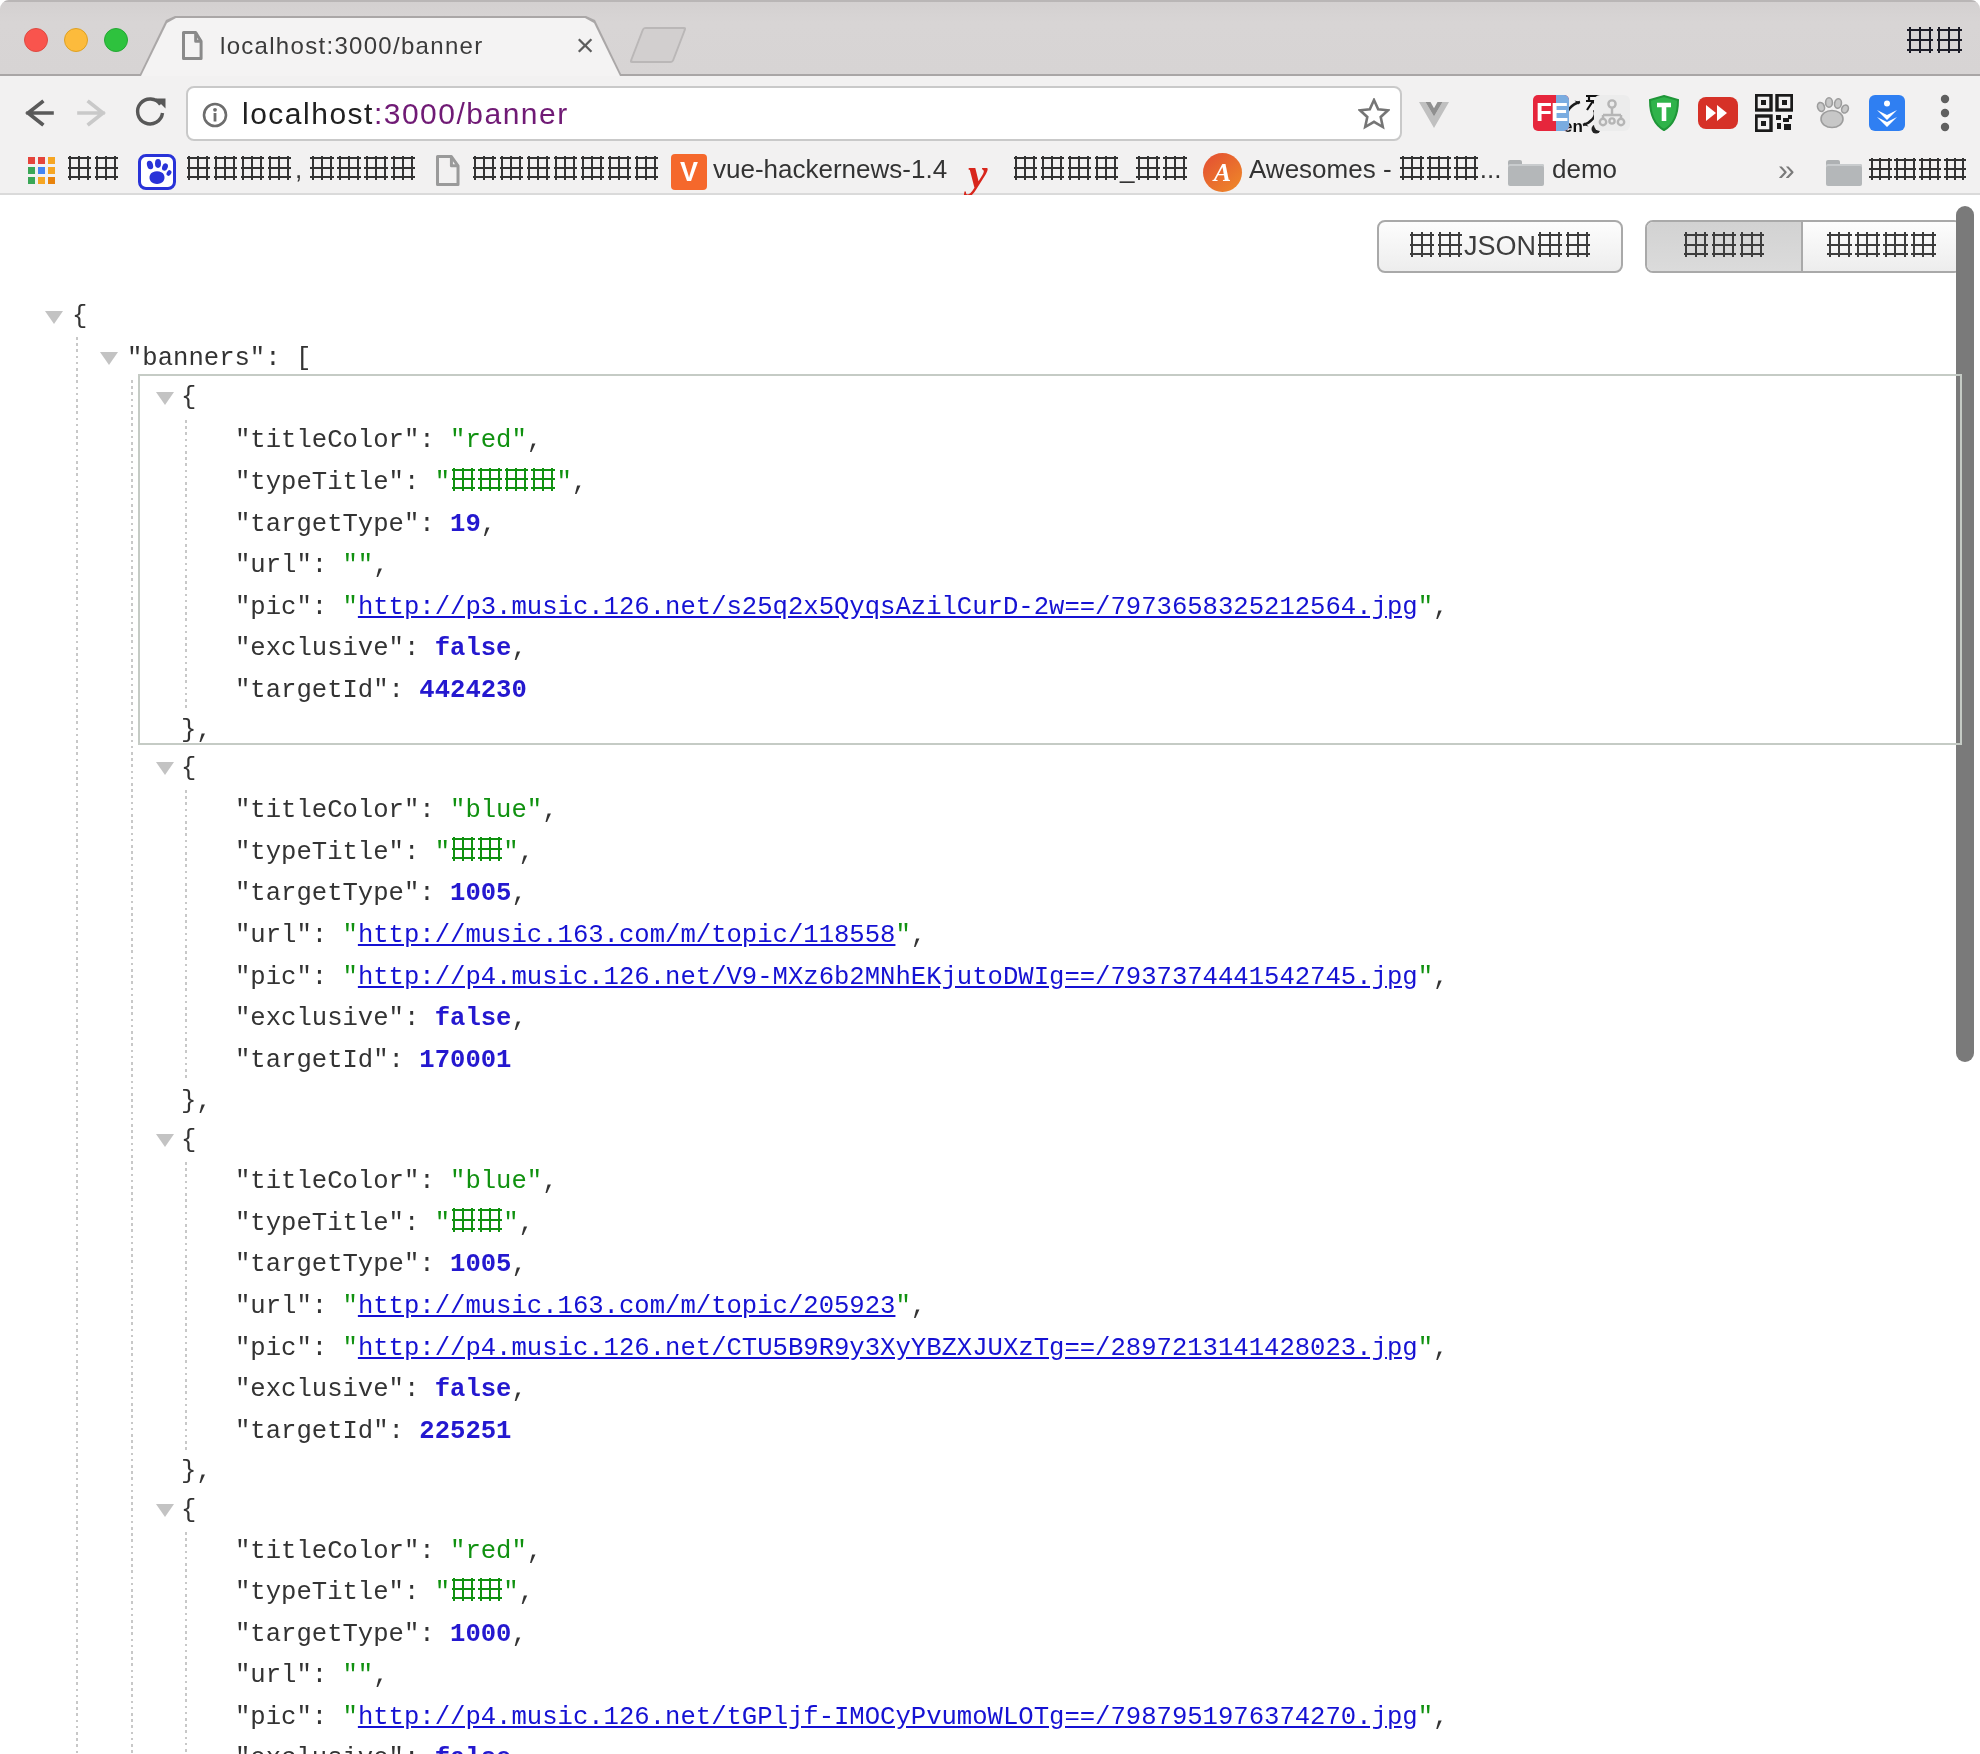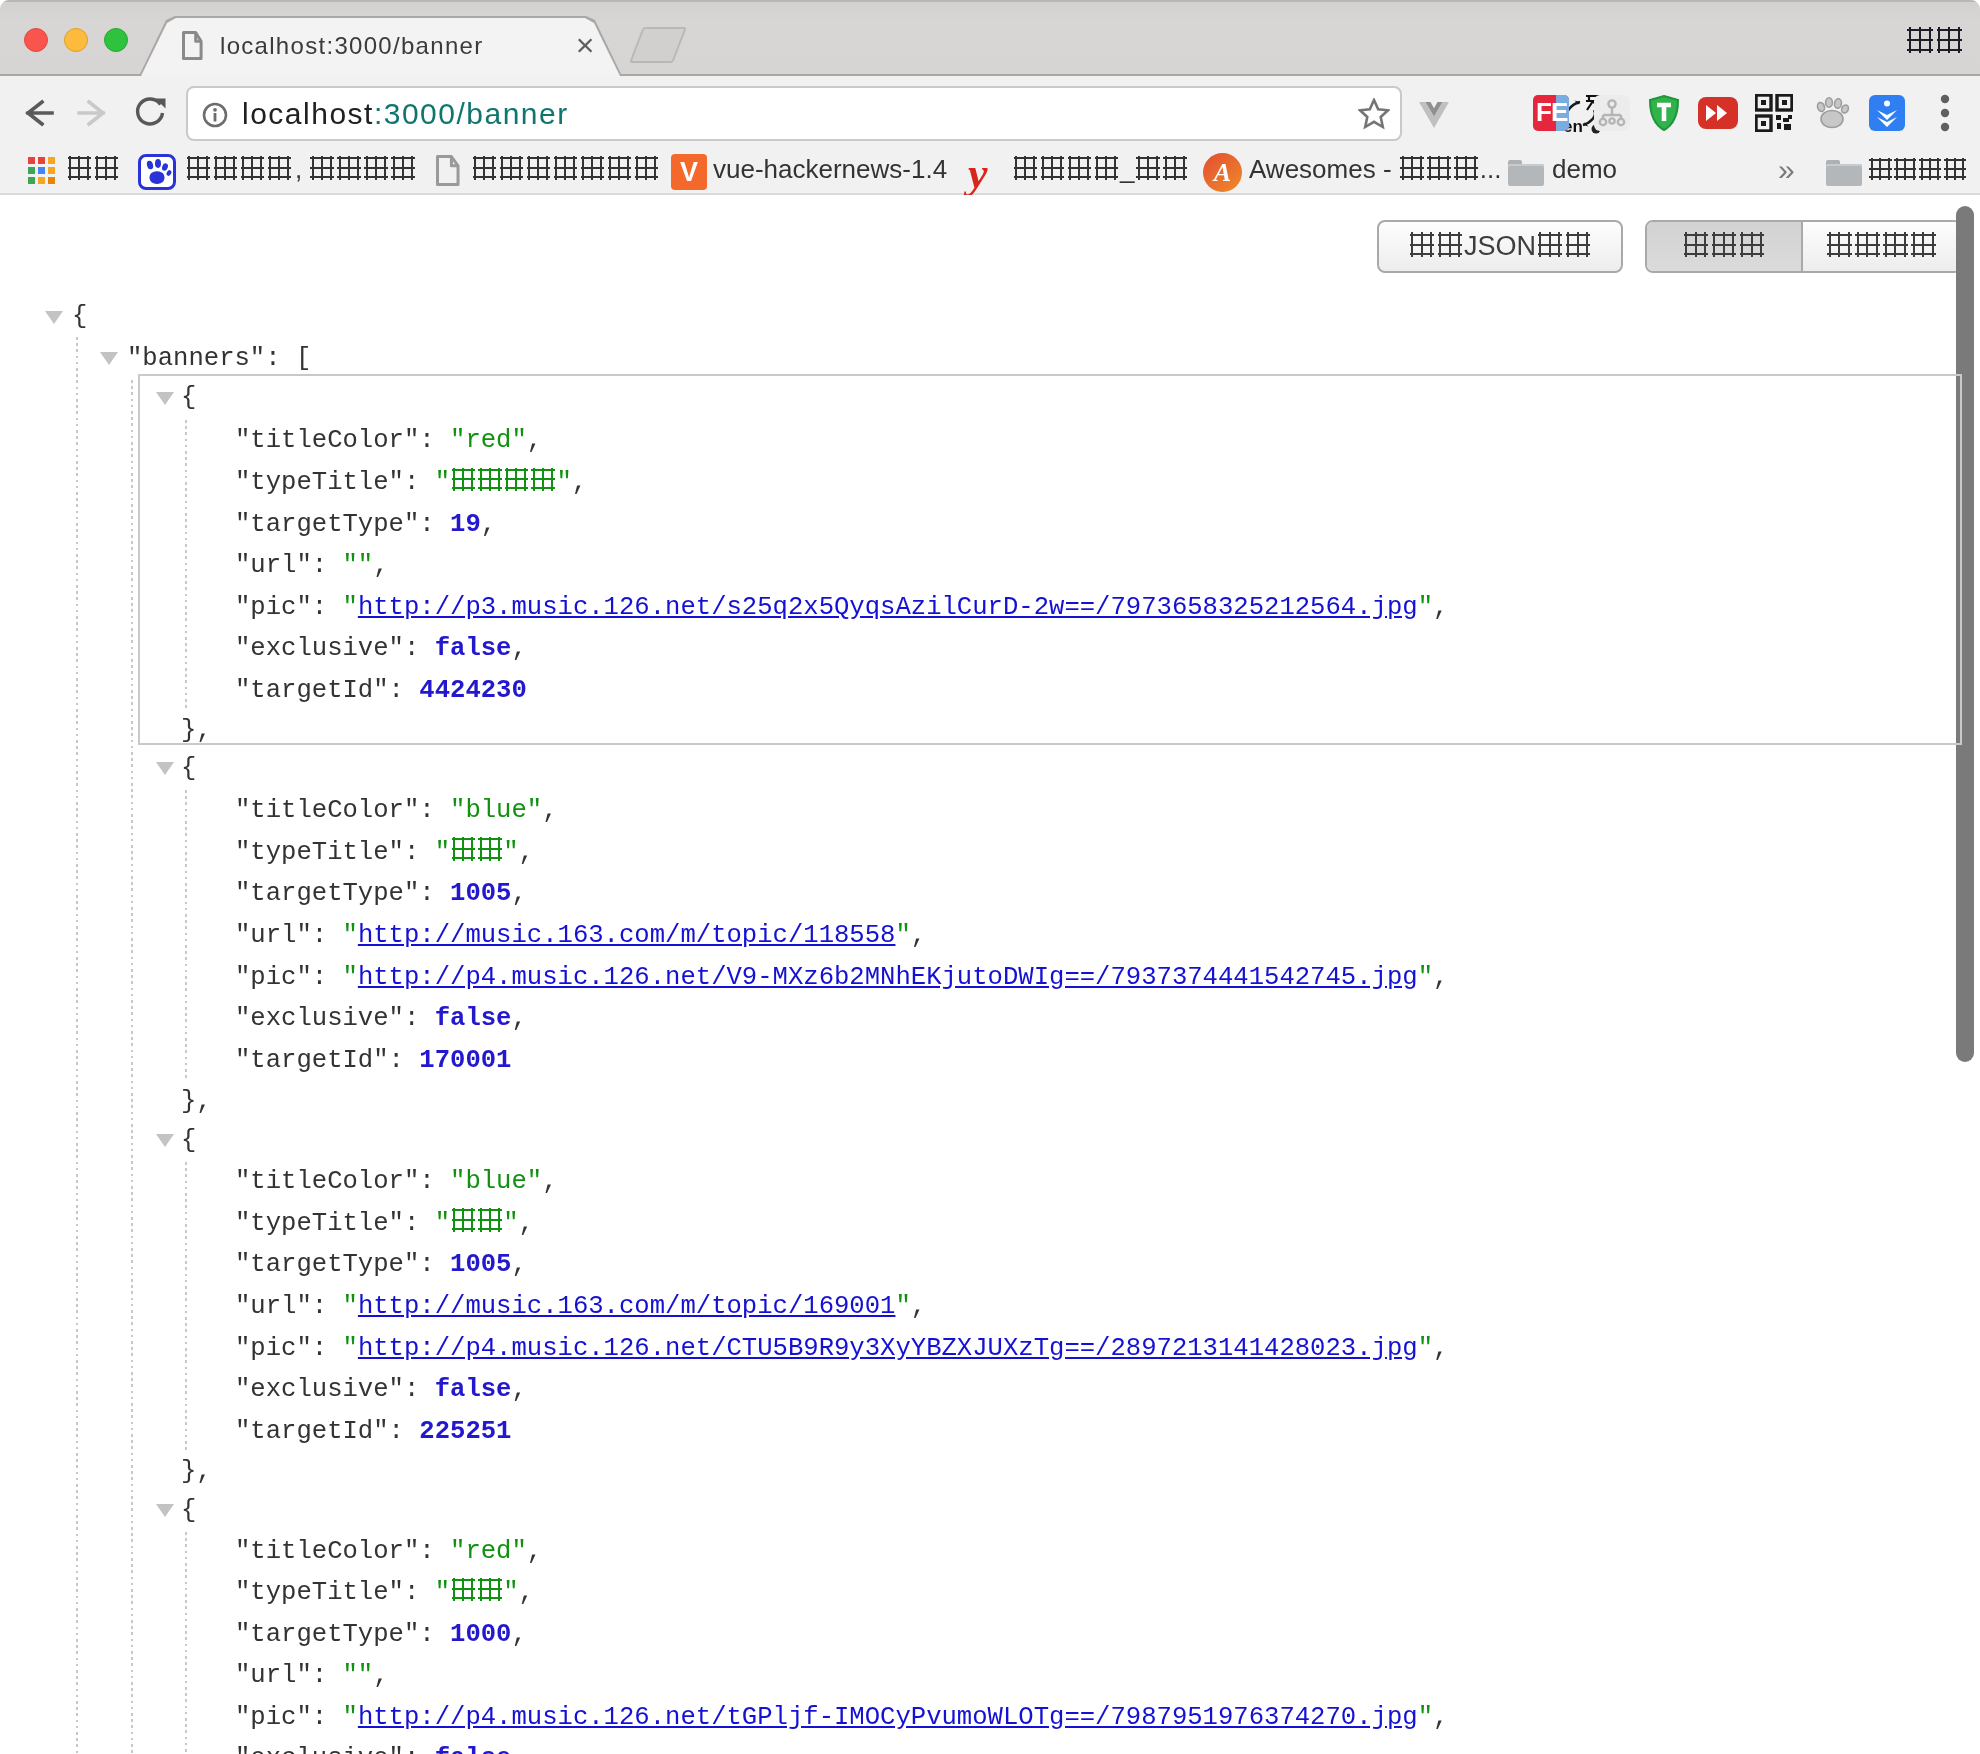--- a/index.html
+++ b/index.html
@@ -17,21 +17,21 @@
 #tabtitle{position:absolute;left:220px;top:18px;height:58px;line-height:56px;font-size:24px;color:#3b3b3b;letter-spacing:1.3px}
 #tabx{position:absolute;left:570px;top:18px;width:30px;height:58px;line-height:54px;font-size:32px;color:#5e5e5e;text-align:center;font-weight:400}
 #newtab{position:absolute;left:636px;top:27px;width:44px;height:36px;transform:skewX(-21deg);background:#d2cfcf;border:2px solid #bab7b7;border-radius:3px}
 #profile{position:absolute;right:16px;top:26px;color:#1d1d28;font-size:28px}
 
 .stline{position:absolute;top:74px;height:2px;background:#a9a6a6}
 
 #toolbar{position:absolute;left:0;top:76px;width:1980px;height:70px;background:#f2f1f1}
 #omni{position:absolute;left:186px;top:10px;width:1216px;height:55px;background:#fff;border:2px solid #c9c9c9;border-radius:8px}
 #urltext{position:absolute;left:54px;top:0;height:51px;line-height:51px;font-size:30px;letter-spacing:1.5px;color:#202020;white-space:pre}
-#urltext .dim{color:#0f766e}
+#urltext .dim{color:#701a75}
 .icon{position:absolute}
 
 #bkbar{position:absolute;left:0;top:146px;width:1980px;height:49px;background:#f2f1f1;border-bottom:2px solid #dadada}
 #bkbar .bt{position:absolute;top:0;height:47px;line-height:47px;font-size:26px;color:#333;white-space:nowrap}
 
 .cj{display:inline-block;width:.92em;height:.92em;margin:0 .06em;vertical-align:-.08em;background-repeat:no-repeat;background-image:
  linear-gradient(currentColor,currentColor),linear-gradient(currentColor,currentColor),linear-gradient(currentColor,currentColor),
  linear-gradient(currentColor,currentColor),linear-gradient(currentColor,currentColor),linear-gradient(currentColor,currentColor);
  background-size:100% 2.4px,100% 2.4px,100% 2.4px,2.4px 100%,2.4px 100%,2.4px 100%;
  background-position:0 6%,0 50%,0 94%,8% 0,50% 0,92% 0}
@@ -261,21 +261,21 @@
         <div class="ln" style="left:235px;top:720px">"url": <span class="s">"</span><span class="lk">http://music.163.com/m/topic/118558</span><span class="s">"</span>,</div>
         <div class="ln" style="left:235px;top:761.5px">"pic": <span class="s">"</span><span class="lk">http://p4.music.126.net/V9-MXz6b2MNhEKjutoDWIg==/7937374441542745.jpg</span><span class="s">"</span>,</div>
         <div class="ln" style="left:235px;top:803px">"exclusive": <span class="n">false</span>,</div>
         <div class="ln" style="left:235px;top:845px">"targetId": <span class="n">170001</span></div>
         <div class="ln" style="left:181px;top:885.5px">},</div>
         <div class="tri" style="left:156px;top:939.0px"></div>
         <div class="ln" style="left:181px;top:924.5px">{</div>
         <div class="ln" style="left:235px;top:966px">"titleColor": <span class="s">"blue"</span>,</div>
         <div class="ln" style="left:235px;top:1007.5px">"typeTitle": <span class="s">"</span><span class="s"><i class="cj"></i><i class="cj"></i></span><span class="s">"</span>,</div>
         <div class="ln" style="left:235px;top:1049px">"targetType": <span class="n">1005</span>,</div>
-        <div class="ln" style="left:235px;top:1091px">"url": <span class="s">"</span><span class="lk">http://music.163.com/m/topic/169001</span><span class="s">"</span>,</div>
+        <div class="ln" style="left:235px;top:1091px">"url": <span class="s">"</span><span class="lk">http://music.163.com/m/topic/205923</span><span class="s">"</span>,</div>
         <div class="ln" style="left:235px;top:1132.5px">"pic": <span class="s">"</span><span class="lk">http://p4.music.126.net/CTU5B9R9y3XyYBZXJUXzTg==/2897213141428023.jpg</span><span class="s">"</span>,</div>
         <div class="ln" style="left:235px;top:1174px">"exclusive": <span class="n">false</span>,</div>
         <div class="ln" style="left:235px;top:1215.5px">"targetId": <span class="n">225251</span></div>
         <div class="ln" style="left:181px;top:1255.5px">},</div>
         <div class="tri" style="left:156px;top:1309.0px"></div>
         <div class="ln" style="left:181px;top:1294.5px">{</div>
         <div class="ln" style="left:235px;top:1335.5px">"titleColor": <span class="s">"red"</span>,</div>
         <div class="ln" style="left:235px;top:1377px">"typeTitle": <span class="s">"</span><span class="s"><i class="cj"></i><i class="cj"></i></span><span class="s">"</span>,</div>
         <div class="ln" style="left:235px;top:1418.5px">"targetType": <span class="n">1000</span>,</div>
         <div class="ln" style="left:235px;top:1460px">"url": <span class="s">""</span>,</div>

